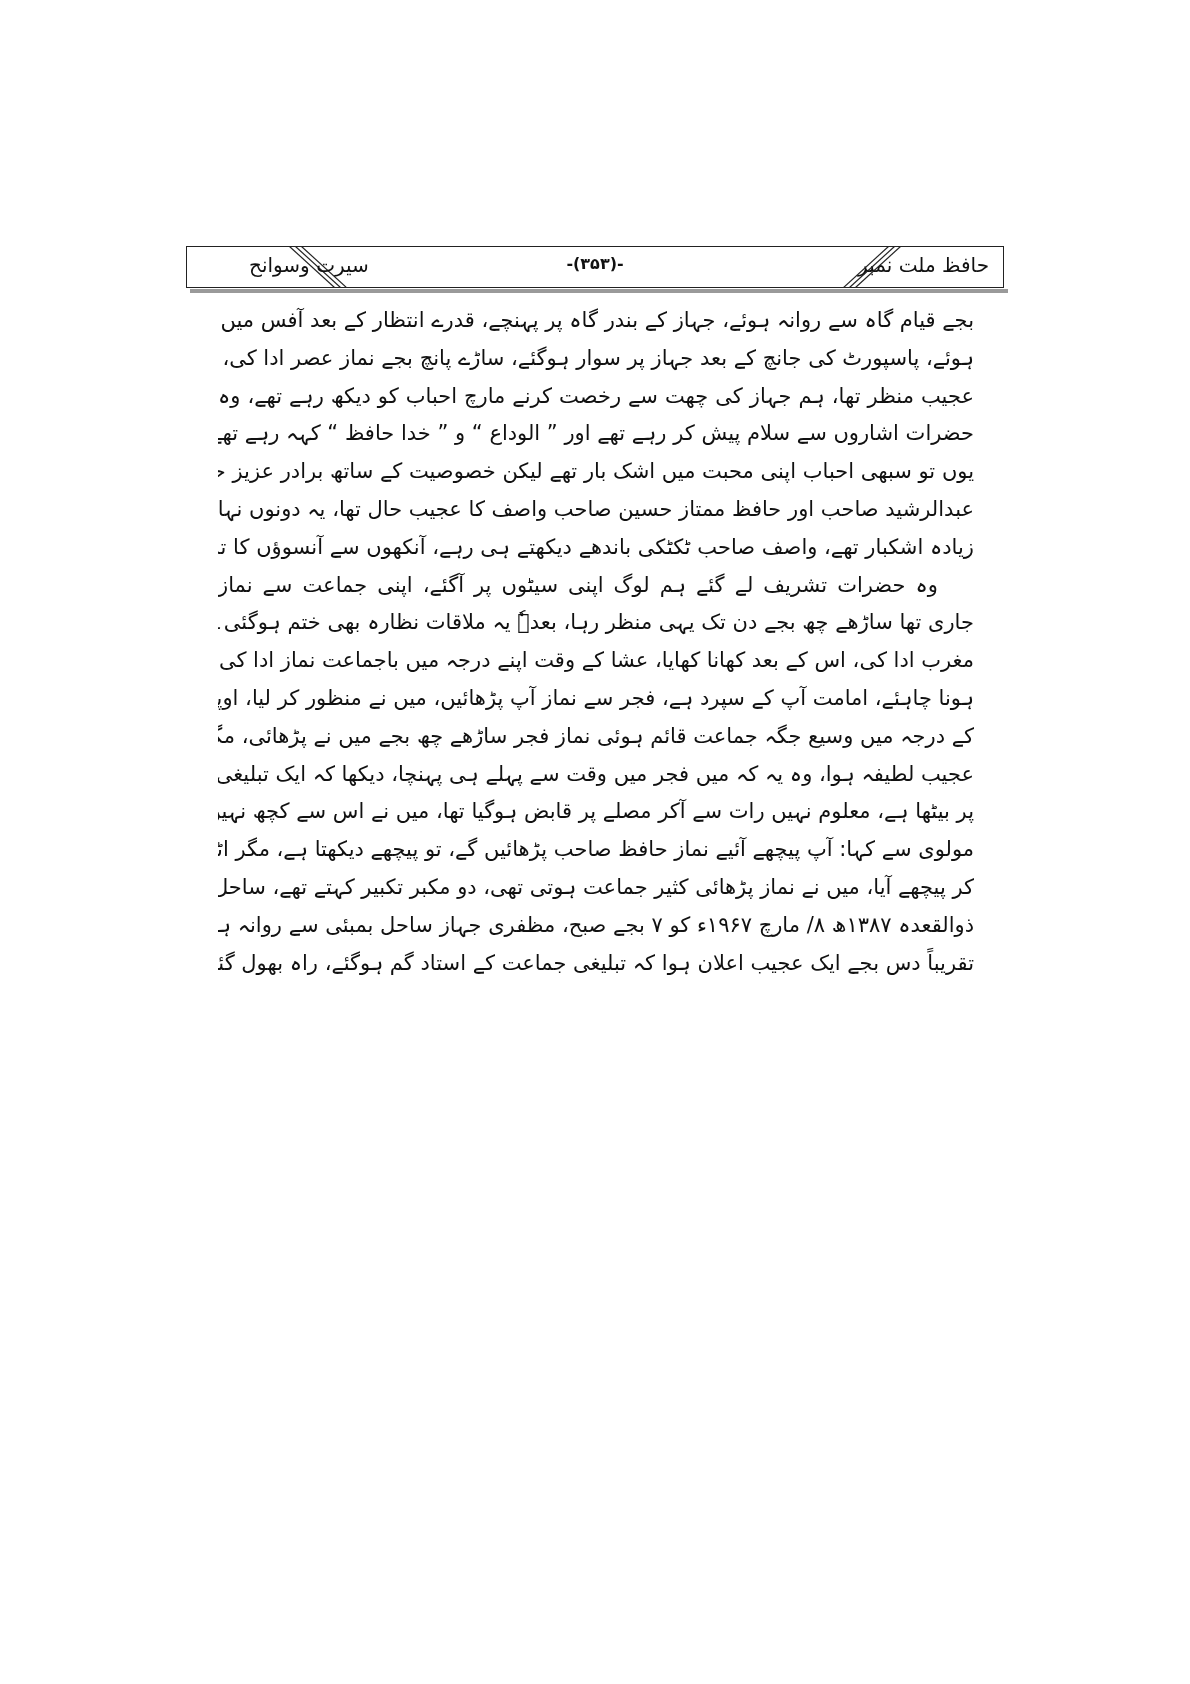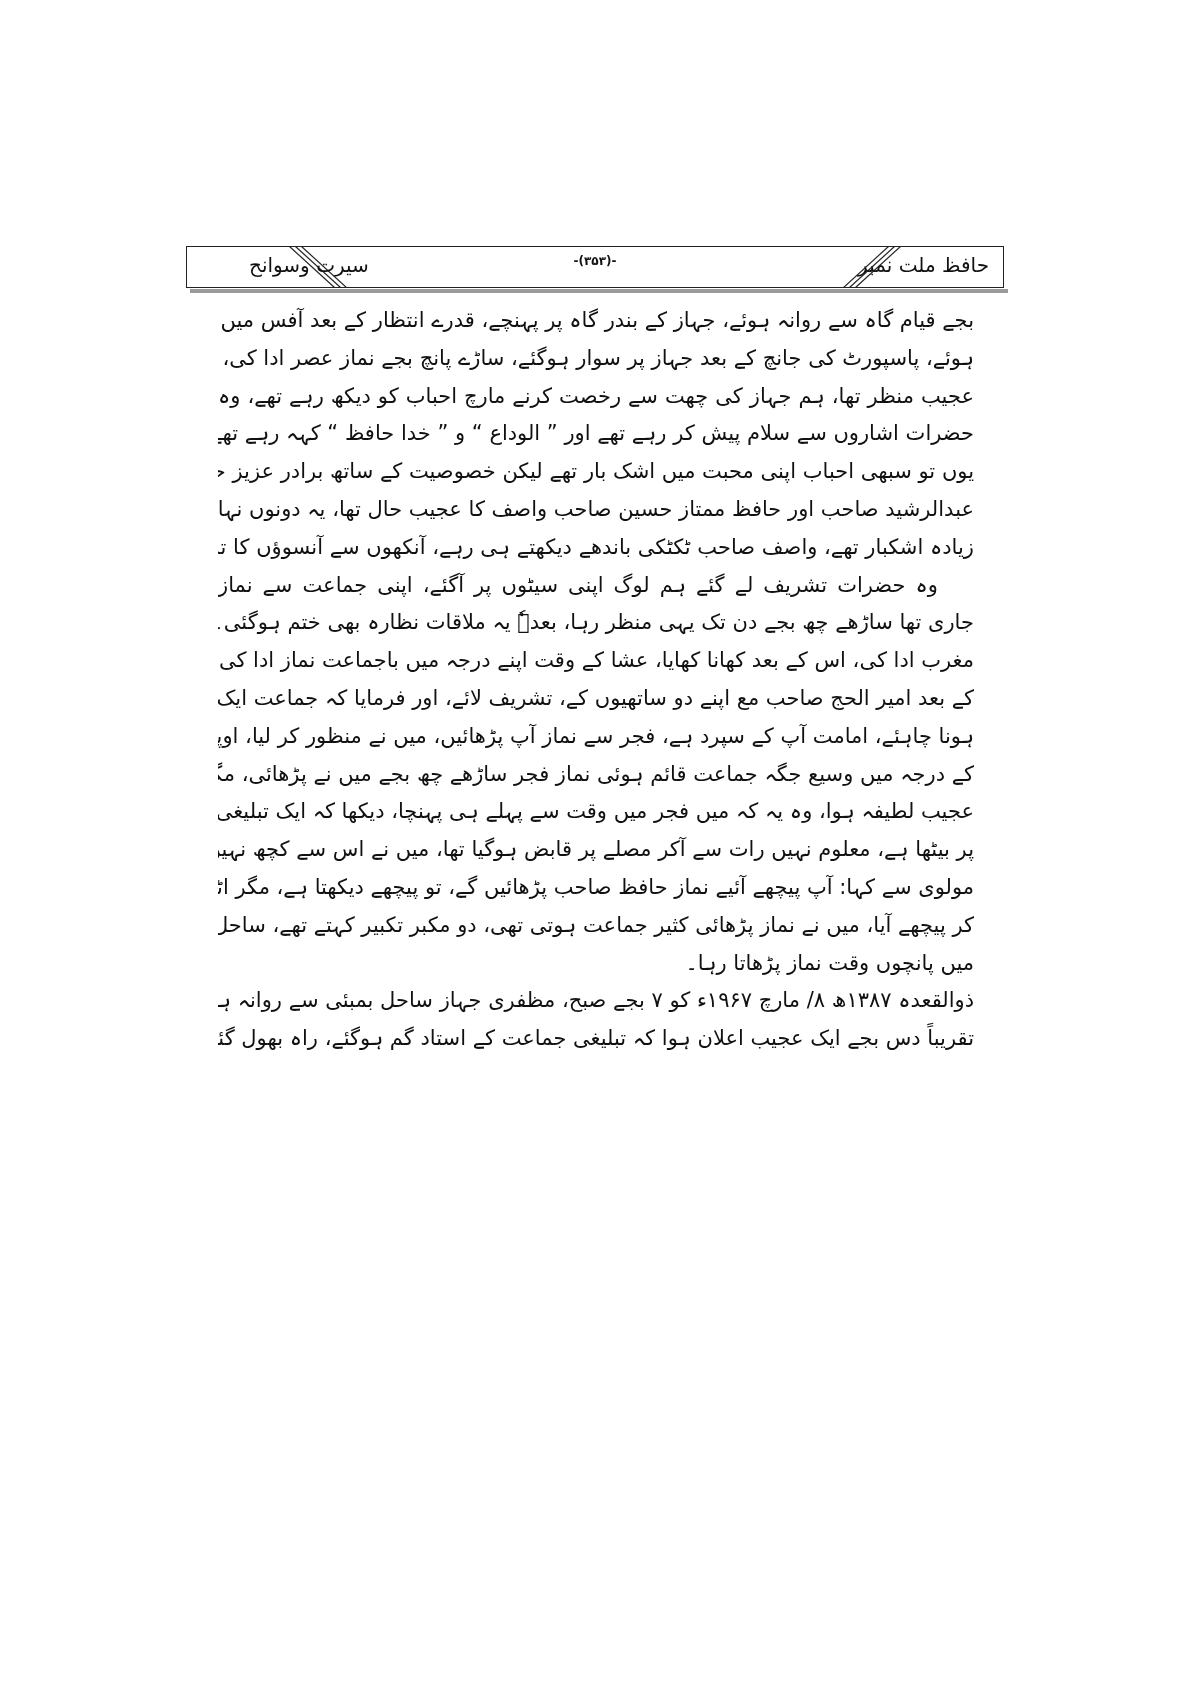--- a/index.html
+++ b/index.html
@@ -48,21 +48,21 @@
       font-size: 20px;
       direction: rtl;
       font-family: "DejaVu Sans", sans-serif;
       margin-left: 48px;
     }
     .header-page-number {
       position: absolute;
       left: 50%;
       transform: translateX(-50%);
       top: 7px;
-      font-size: 12px;
+      font-size: 16px;
       direction: ltr;
       unicode-bidi: plaintext;
       font-weight: bold;
     }
     .header-deco {
       position: absolute;
       top: -1px;
       width: 60px;
       height: 42px;
     }
@@ -119,23 +119,21 @@
   <span class="line">بجے قیام گاہ سے روانہ ہوئے، جہاز کے بندر گاہ پر پہنچے، قدرے انتظار کے بعد آفس میں داخل</span>
   <span class="line">ہوئے، پاسپورٹ کی جانچ کے بعد جہاز پر سوار ہوگئے، ساڑے پانچ بجے نماز عصر ادا کی، وہ</span>
   <span class="line">عجیب منظر تھا، ہم جہاز کی چھت سے رخصت کرنے مارچ احباب کو دیکھ رہے تھے، وہ</span>
   <span class="line">حضرات اشاروں سے سلام پیش کر رہے تھے اور ” الوداع “ و ” خدا حافظ “ کہہ رہے تھے،</span>
   <span class="line">یوں تو سبھی احباب اپنی محبت میں اشک بار تھے لیکن خصوصیت کے ساتھ برادر عزیز حافظ</span>
   <span class="line">عبدالرشید صاحب اور حافظ ممتاز حسین صاحب واصف کا عجیب حال تھا، یہ دونوں نہایت ہی</span>
   <span class="line">زیادہ اشکبار تھے، واصف صاحب ٹکٹکی باندھے دیکھتے ہی رہے، آنکھوں سے آنسوؤں کا تسلسل</span>
   <span class="line indent">وہ حضرات تشریف لے گئے ہم لوگ اپنی سیٹوں پر آگئے، اپنی جماعت سے نماز</span>
   <span class="line last">جاری تھا ساڑھے چھ بجے دن تک یہی منظر رہا، بعدہٗ یہ ملاقات نظارہ بھی ختم ہوگئی۔</span>
   <span class="line">مغرب ادا کی، اس کے بعد کھانا کھایا، عشا کے وقت اپنے درجہ میں باجماعت نماز ادا کی، اس</span>
-  <span class="line">کے بعد امیر الحج صاحب مع اپنے دو ساتھیوں کے، تشریف لائے، اور فرمایا کہ جماعت ایک</span>
   <span class="line">ہونا چاہئے، امامت آپ کے سپرد ہے، فجر سے نماز آپ پڑھائیں، میں نے منظور کر لیا، اوپر</span>
   <span class="line">کے درجہ میں وسیع جگہ جماعت قائم ہوئی نماز فجر ساڑھے چھ بجے میں نے پڑھائی، مگر ایک</span>
   <span class="line">عجیب لطیفہ ہوا، وہ یہ کہ میں فجر میں وقت سے پہلے ہی پہنچا، دیکھا کہ ایک تبلیغی مولوی مصلے</span>
   <span class="line">پر بیٹھا ہے، معلوم نہیں رات سے آکر مصلے پر قابض ہوگیا تھا، میں نے اس سے کچھ نہیں</span>
   <span class="line">مولوی سے کہا: آپ پیچھے آئیے نماز حافظ صاحب پڑھائیں گے، تو پیچھے دیکھتا ہے، مگر اٹھتا</span>
   <span class="line">کر پیچھے آیا، میں نے نماز پڑھائی کثیر جماعت ہوتی تھی، دو مکبر تکبیر کہتے تھے، ساحل جدہ تک</span>
-  <span class="line last">میں پانچوں وقت نماز پڑھاتا رہا۔</span>
   <span class="line">ذوالقعدہ ۱۳۸۷ھ ۸/ مارچ ۱۹۶۷ء کو ۷ بجے صبح، مظفری جہاز ساحل بمبئی سے روانہ ہوا،</span>
   <span class="line">تقریباً دس بجے ایک عجیب اعلان ہوا کہ تبلیغی جماعت کے استاد گم ہوگئے، راہ بھول گئے ہیں،</span>
 </div>
 
 </body></html>

